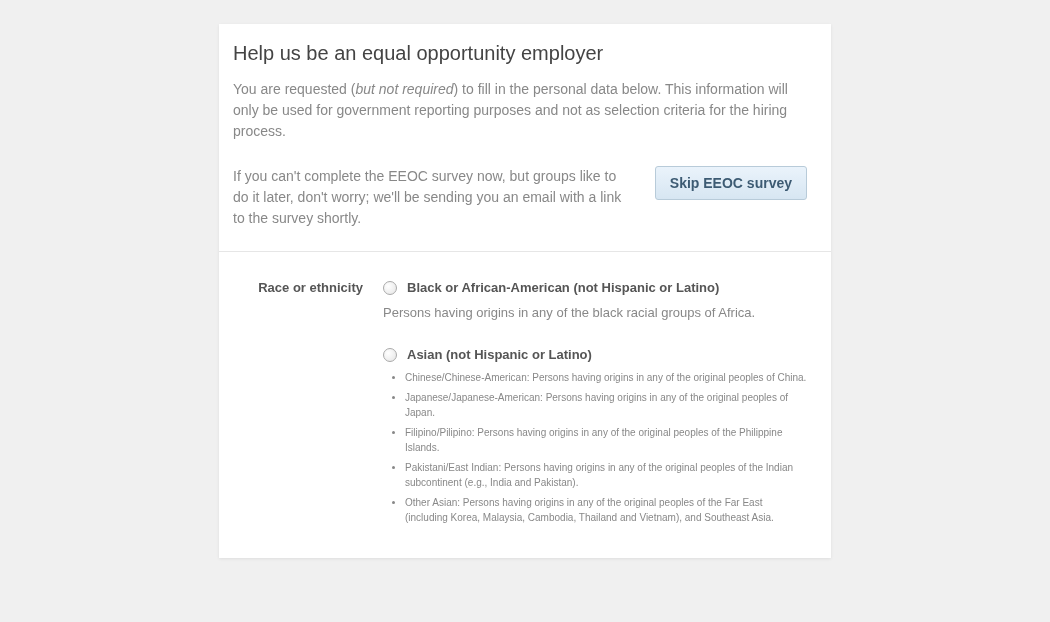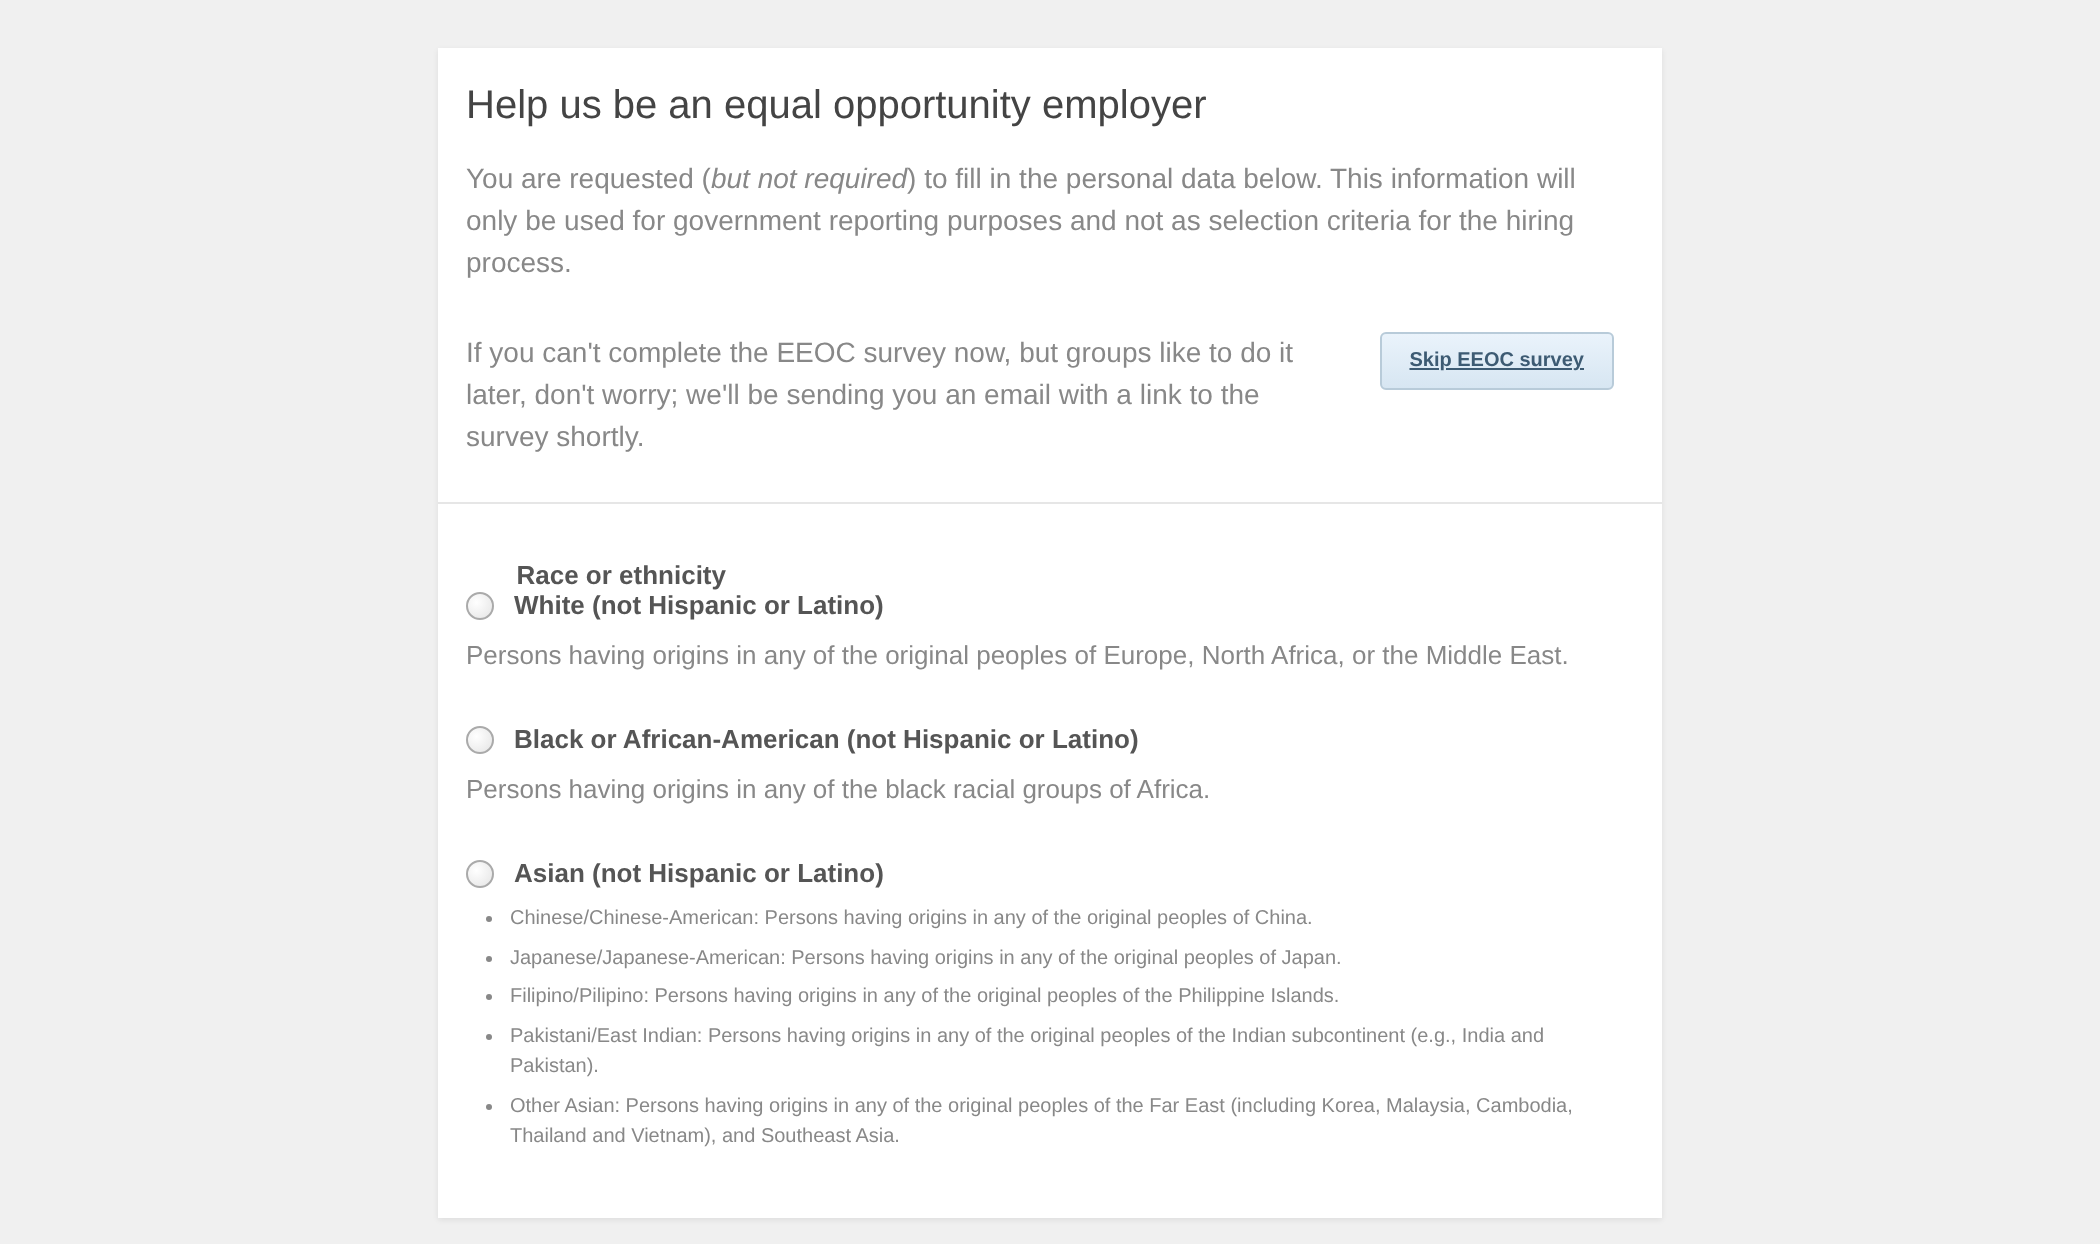--- a/index.html
+++ b/index.html
@@ -40,32 +40,31 @@
   .skip-row p {
     color: #888;
     line-height: 1.5;
     flex: 1;
   }
   .skip-btn {
     background: linear-gradient(#eaf3fb, #d7e6f2);
     border: 1px solid #b8cbd9;
     color: #3d5b73;
     font-weight: 600;
-    font-size: 10px;
+    font-size: 14px;
     padding: 8px 14px;
     border-radius: 3px;
     cursor: pointer;
     white-space: nowrap;
     font-family: inherit;
-    text-decoration: underline;
   }
   .form-body {
     padding: 28px 24px 28px 14px;
     display: flex;
-    flex-direction: column;
+    gap: 20px;
   }
   .form-label-col {
     width: 130px;
     text-align: right;
     font-weight: 700;
     color: #555;
     padding-top: 0px;
     font-size: 13px;
     flex-shrink: 0;
   }
@@ -123,27 +122,20 @@
     <div class="skip-row">
       <p>If you can't complete the EEOC survey now, but groups like to do it later, don't worry; we'll be sending you an email with a link to the survey shortly.</p>
       <button class="skip-btn">Skip EEOC survey</button>
     </div>
   </div>
 
   <div class="form-body">
     <div class="form-label-col">Race or ethnicity</div>
     <div class="form-options">
 
-      <div class="option-block">
-        <div class="option-head">
-          <span class="radio"></span>
-          <span class="option-title">White (not Hispanic or Latino)</span>
-        </div>
-        <div class="option-desc">Persons having origins in any of the original peoples of Europe, North Africa, or the Middle East.</div>
-      </div>
 
       <div class="option-block">
         <div class="option-head">
           <span class="radio"></span>
           <span class="option-title">Black or African-American (not Hispanic or Latino)</span>
         </div>
         <div class="option-desc">Persons having origins in any of the black racial groups of Africa.</div>
       </div>
 
       <div class="option-block">

